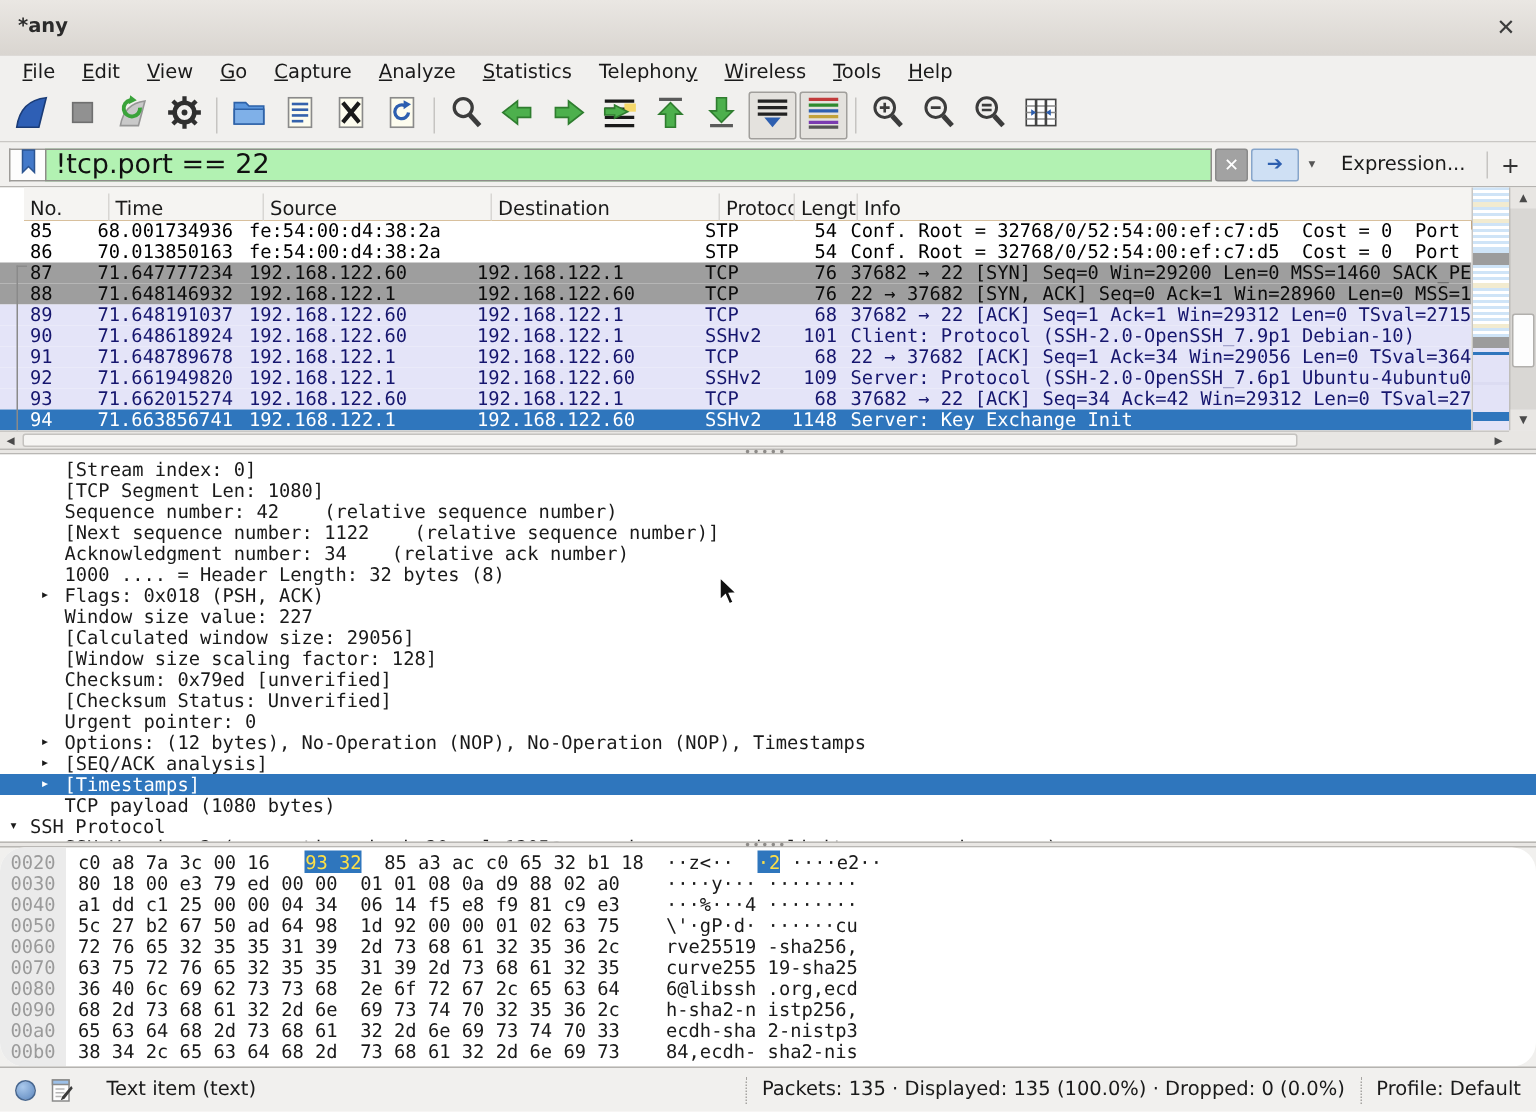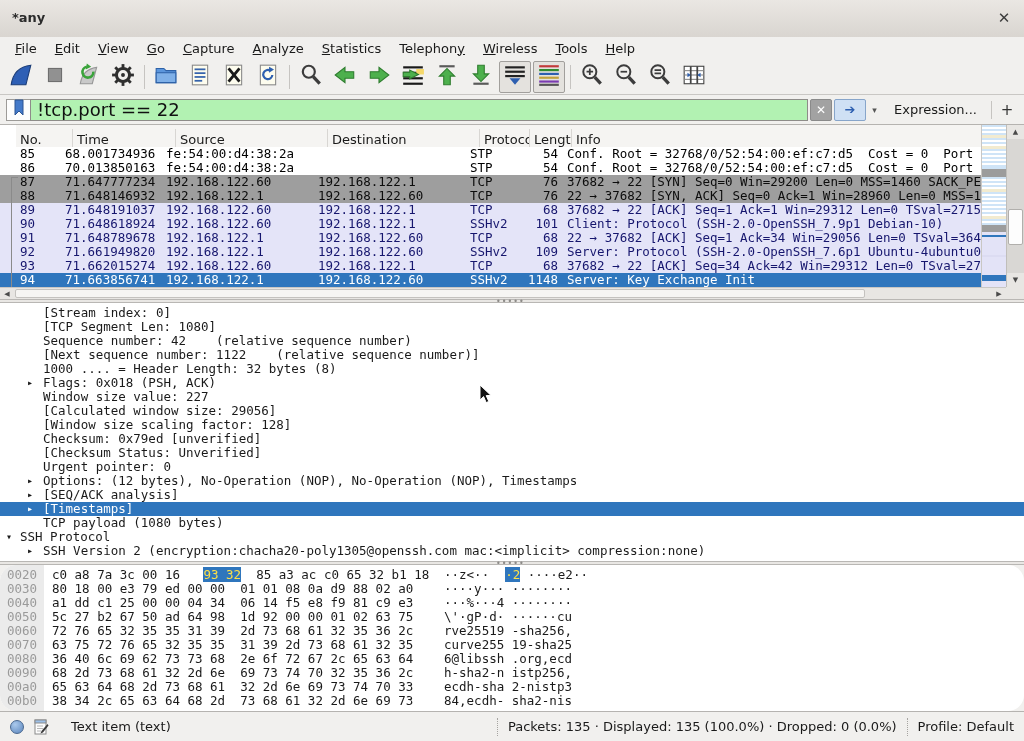--- a/index.html
+++ b/index.html
@@ -371,20 +371,21 @@
 
   <div class="split" style="top:299px">
       <span class="dots">•••••</span>
     </div>
 
   <div class="details">
     <div class="dl lv1"><span class="tw"></span><span class="tx">[Stream index: 0]</span></div>
     <div class="dl lv1"><span class="tw"></span><span class="tx">[TCP Segment Len: 1080]</span></div>
     <div class="dl lv1"><span class="tw"></span><span class="tx">Sequence number: 42    (relative sequence number)</span></div>
     <div class="dl lv1"><span class="tw"></span><span class="tx">[Next sequence number: 1122    (relative sequence number)]</span></div>
+    <div class="dl lv1"><span class="tw"></span><span class="tx">Acknowledgment number: 34    (relative ack number)</span></div>
     <div class="dl lv1"><span class="tw"></span><span class="tx">1000 .... = Header Length: 32 bytes (8)</span></div>
     <div class="dl lv1"><span class="tw">▸</span><span class="tx">Flags: 0x018 (PSH, ACK)</span></div>
     <div class="dl lv1"><span class="tw"></span><span class="tx">Window size value: 227</span></div>
     <div class="dl lv1"><span class="tw"></span><span class="tx">[Calculated window size: 29056]</span></div>
     <div class="dl lv1"><span class="tw"></span><span class="tx">[Window size scaling factor: 128]</span></div>
     <div class="dl lv1"><span class="tw"></span><span class="tx">Checksum: 0x79ed [unverified]</span></div>
     <div class="dl lv1"><span class="tw"></span><span class="tx">[Checksum Status: Unverified]</span></div>
     <div class="dl lv1"><span class="tw"></span><span class="tx">Urgent pointer: 0</span></div>
     <div class="dl lv1"><span class="tw">▸</span><span class="tx">Options: (12 bytes), No-Operation (NOP), No-Operation (NOP), Timestamps</span></div>
     <div class="dl lv1"><span class="tw">▸</span><span class="tx">[SEQ/ACK analysis]</span></div>

